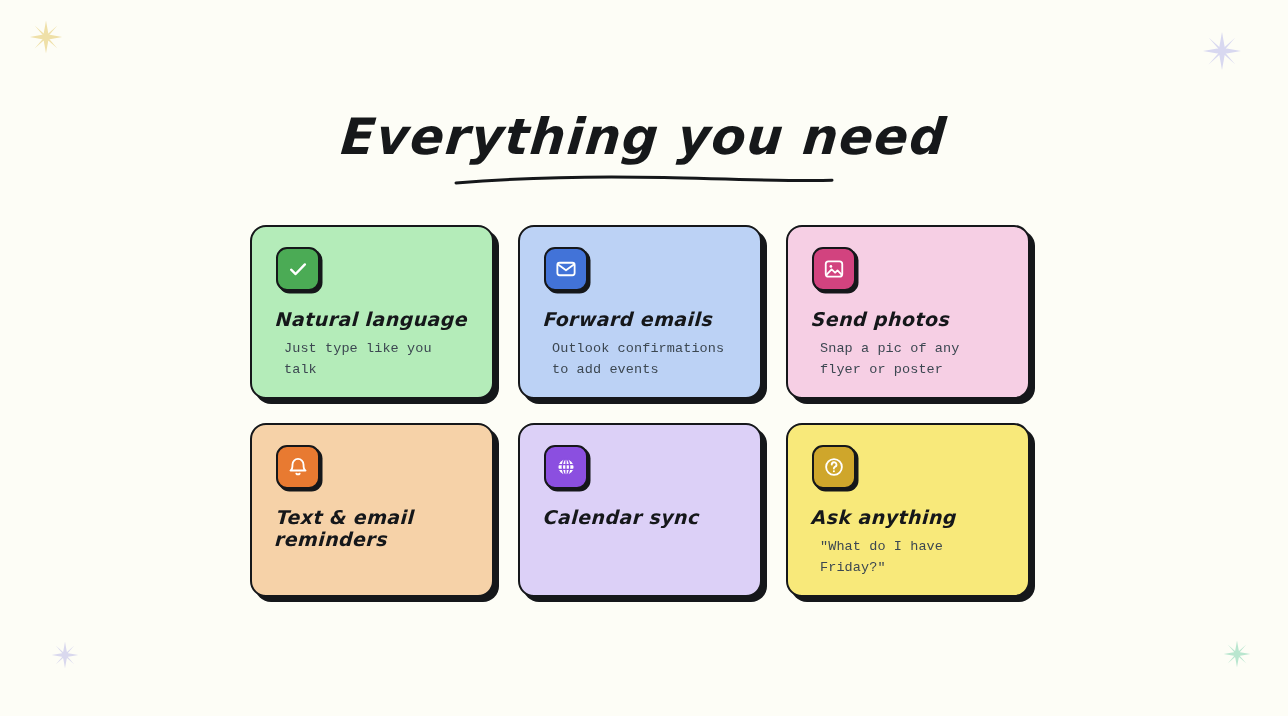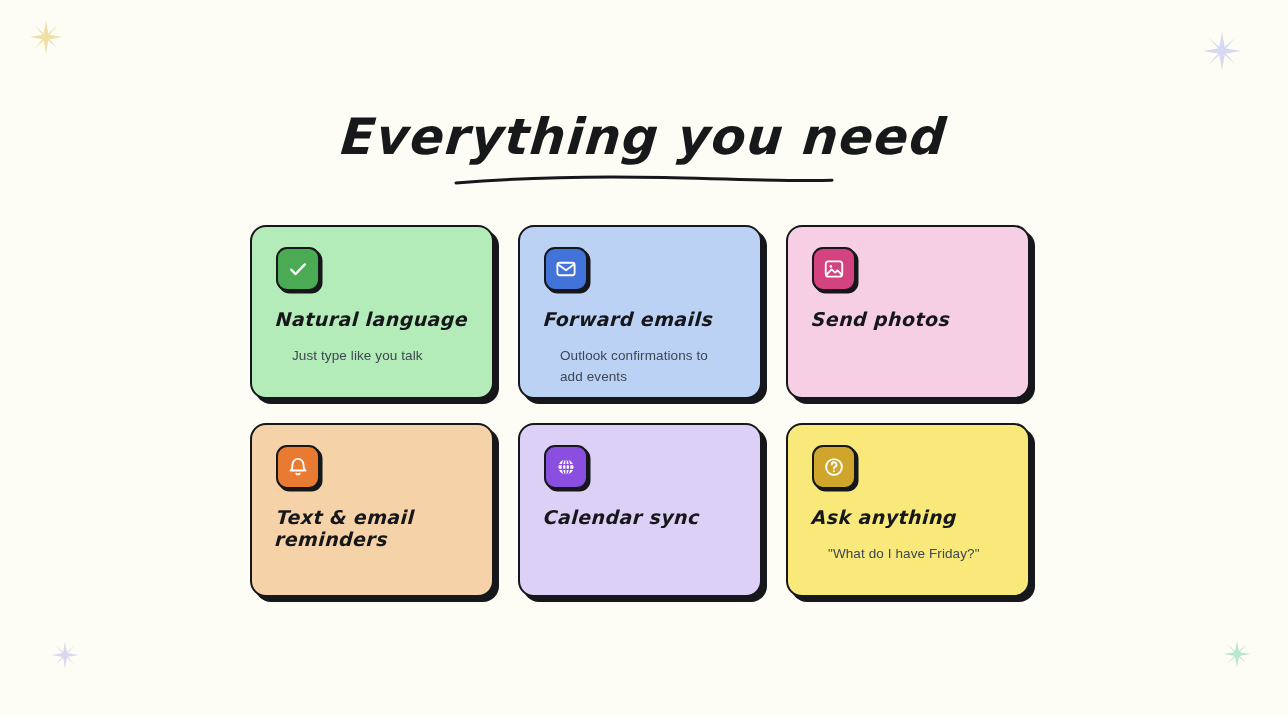--- a/index.html
+++ b/index.html
@@ -97,25 +97,25 @@
     font-size: 19px;
     font-weight: 700;
     font-style: italic;
     color: #15171a;
     letter-spacing: 0.4px;
     margin: 0 0 9px 0;
     transform: skewX(-4deg);
   }
 
   .card-desc {
-    font-family: Liberation Sans, sans-serif;
+    font-family: Liberation Mono, monospace;
     font-size: 13.5px;
     line-height: 1.55;
     color: #3c4751;
-    margin: 16px;
+    margin: 8px;
     max-width: 196px;
     letter-spacing: 0.1px;
   }
 </style>
 </head>
 <body>
 
 <div class="stage">
 
   <div id="sparkle-layer">
@@ -210,20 +210,21 @@
       </div>
       <div class="card" style="background: rgb(246, 207, 228);">
         <div class="card-icon" style="background: rgb(210, 67, 127);">
           <svg xmlns="http://www.w3.org/2000/svg" width="22" height="22" viewBox="0 0 24 24" fill="none" stroke="#ffffff" stroke-width="2" stroke-linecap="round" stroke-linejoin="round">
             <rect x="3" y="3.6" width="18" height="16.8" rx="3"></rect>
             <circle cx="8.6" cy="9.2" r="1.5" fill="#ffffff" stroke="none"></circle>
             <path d="M4.2 17.8 L9.4 12.4 L13.2 16.0 L15.8 13.6 L19.8 17.6"></path>
           </svg>
         </div>
         <h2 class="card-title">Send photos</h2>
+        <p class="card-desc">Snap a pic of any flyer or poster</p>
       </div>
       <div class="card" style="background: rgb(246, 210, 168);">
         <div class="card-icon" style="background: rgb(232, 122, 49);">
           <svg xmlns="http://www.w3.org/2000/svg" width="22" height="22" viewBox="0 0 24 24" fill="none" stroke="#ffffff" stroke-width="2" stroke-linecap="round" stroke-linejoin="round">
             <path d="M18 9.2 a6 6 0 0 0 -12 0 c0 5.4 -2.2 6.6 -2.2 6.6 h16.4 s-2.2 -1.2 -2.2 -6.6"></path>
             <path d="M10.2 19.2 a2.2 2.2 0 0 0 3.6 0"></path>
           </svg>
         </div>
         <h2 class="card-title">Text &amp; email reminders</h2>
       </div>

